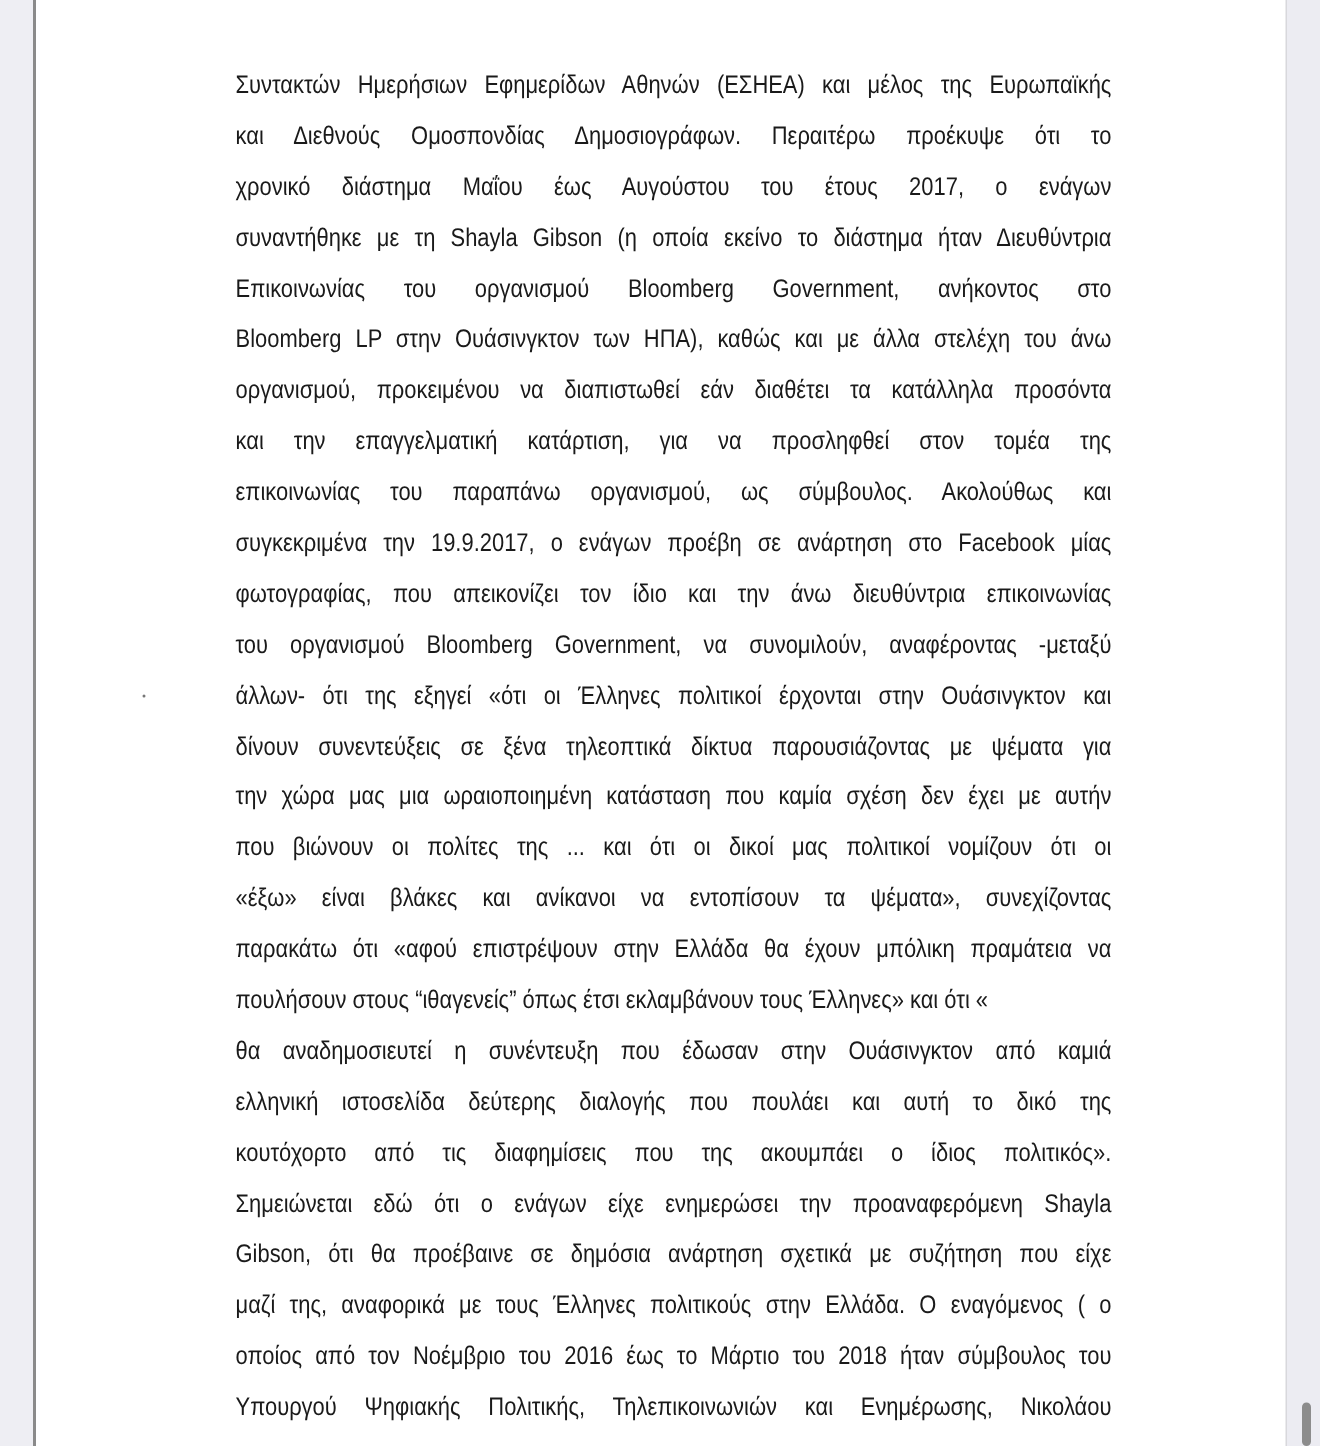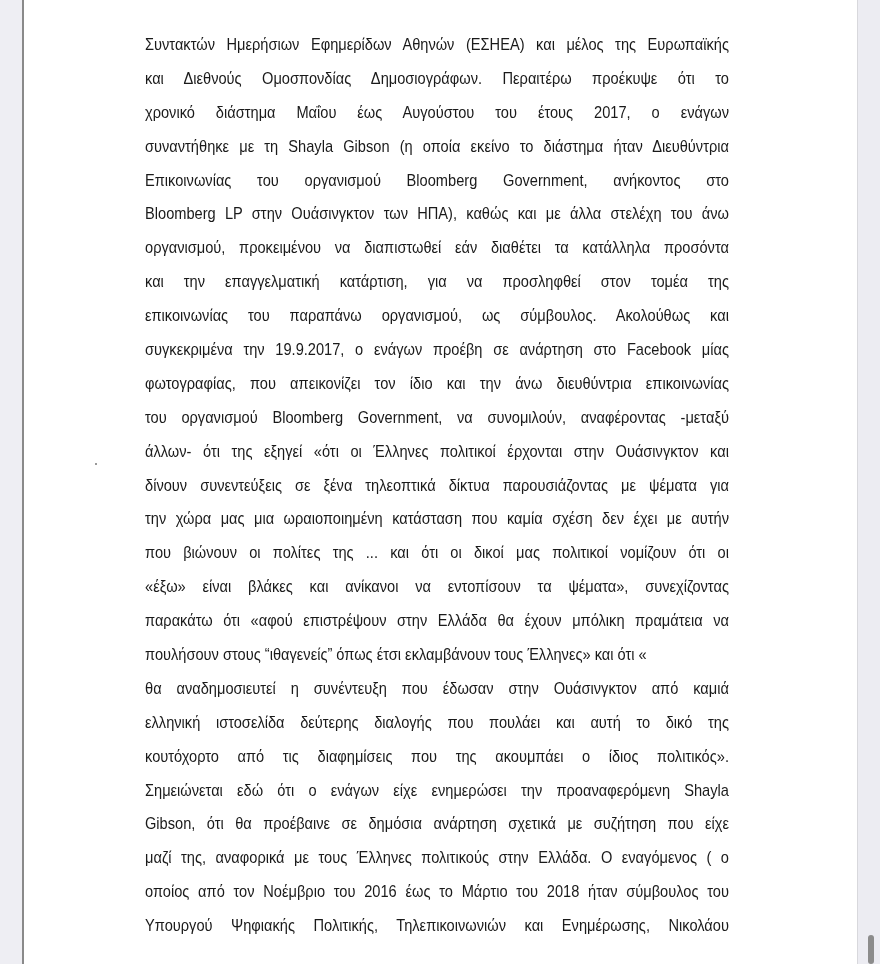--- a/index.html
+++ b/index.html
@@ -27,21 +27,21 @@
   .scroll-thumb {
     position: absolute; left: 868px; top: 935px; width: 6px; height: 29px;
     background: #8c8c8c; border-radius: 3px;
   }
   .stray-dot {
     position: absolute; left: 95px; top: 463px; width: 2px; height: 2px;
     background: #777; border-radius: 1px;
   }
   .body-text {
     position: absolute; left: 145px; top: 28px; width: 584px;
-    margin: 0; padding: 0;
+    margin: 12px; padding: 0;
   }
   .line {
     display: block;
     height: 33.9px; line-height: 33.9px;
     font-size: 17px;
     color: #1a1a1a;
     white-space: nowrap;
     text-align: justify;
     text-align-last: justify;
     transform: scaleX(0.86);

